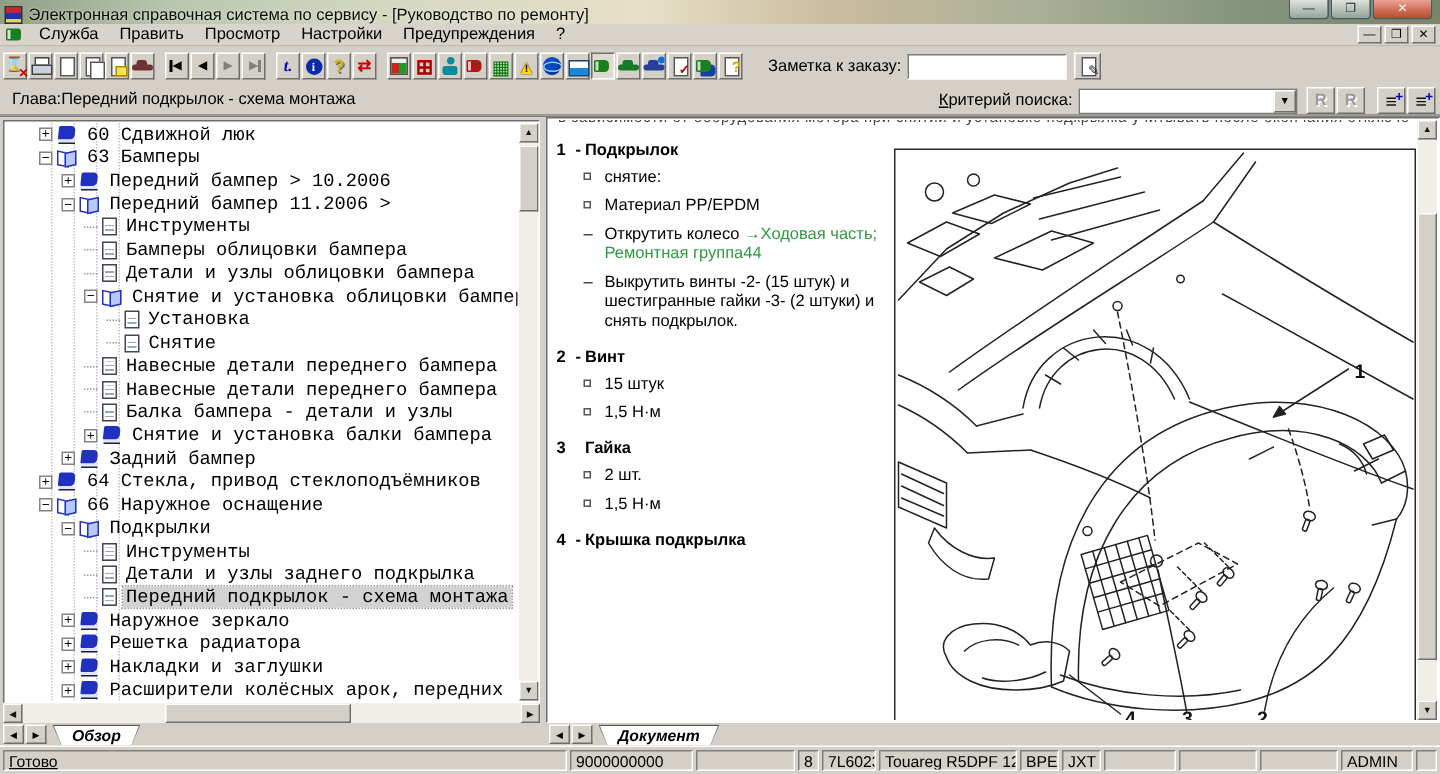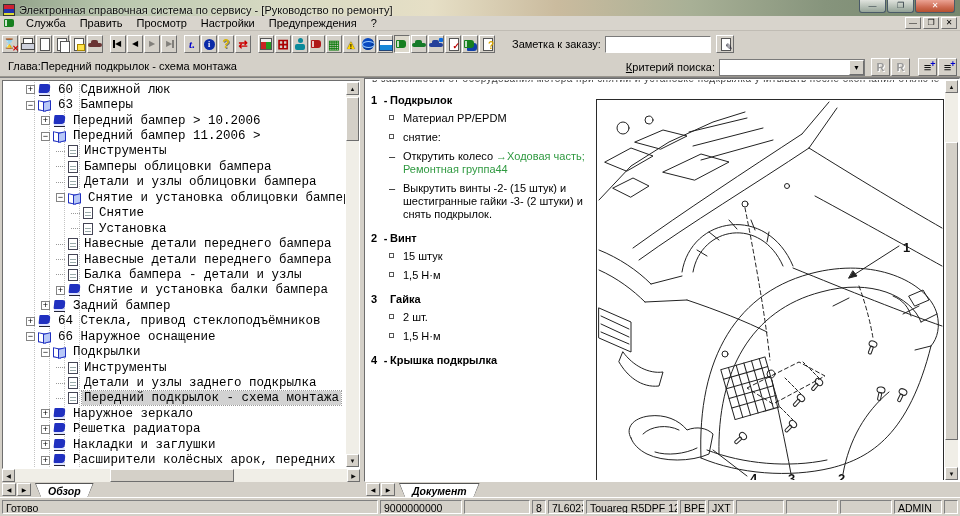--- a/index.html
+++ b/index.html
@@ -350,26 +350,26 @@
             <span class="t-label">Детали и узлы облицовки бампера</span>
           </div>
           <div class="trow" style="padding-left: 52px;">
             <span class="t-exp">−</span>
             <span class="t-ic t-open"></span>
             <span class="t-label">Снятие и установка облицовки бампера</span>
           </div>
           <div class="trow" style="padding-left: 67px;">
             <span class="t-dash"></span>
             <span class="t-ic t-doc"></span>
+            <span class="t-label">Установка</span>
+          </div>
+          <div class="trow" style="padding-left: 67px;">
+            <span class="t-dash"></span>
+            <span class="t-ic t-doc"></span>
             <span class="t-label">Снятие</span>
-          </div>
-          <div class="trow" style="padding-left: 67px;">
-            <span class="t-dash"></span>
-            <span class="t-ic t-doc"></span>
-            <span class="t-label">Установка</span>
           </div>
           <div class="trow" style="padding-left: 52px;">
             <span class="t-dash"></span>
             <span class="t-ic t-doc"></span>
             <span class="t-label">Навесные детали переднего бампера</span>
           </div>
           <div class="trow" style="padding-left: 52px;">
             <span class="t-dash"></span>
             <span class="t-ic t-doc"></span>
             <span class="t-label">Навесные детали переднего бампера</span>
@@ -471,25 +471,25 @@
         <div class="doc-cols">
           <div class="doc-sections">
               <div class="doc-sec">
                 <div class="doc-h">
                   <span class="doc-num">1</span>
                   <span class="doc-sep">-</span>
                   <span class="doc-title">Подкрылок</span>
                 </div>
                 <div class="doc-entry">
                   <span class="b-sq"></span>
+                  <span class="doc-text"><span>снятие:</span></span>
+                </div>
+                <div class="doc-entry">
+                  <span class="b-sq"></span>
                   <span class="doc-text"><span>Материал PP/EPDM</span></span>
-                </div>
-                <div class="doc-entry">
-                  <span class="b-sq"></span>
-                  <span class="doc-text"><span>снятие:</span></span>
                 </div>
                 <div class="doc-entry">
                   <span class="b-dash">–</span>
                   <span class="doc-text"><span>Открутить колесо </span><span class="doc-link">→Ходовая часть; Ремонтная группа44</span></span>
                 </div>
                 <div class="doc-entry">
                   <span class="b-dash">–</span>
                   <span class="doc-text"><span>Выкрутить винты -2- (15 штук) и шестигранные гайки -3- (2 штуки) и снять подкрылок.</span></span>
                 </div>
               </div>

